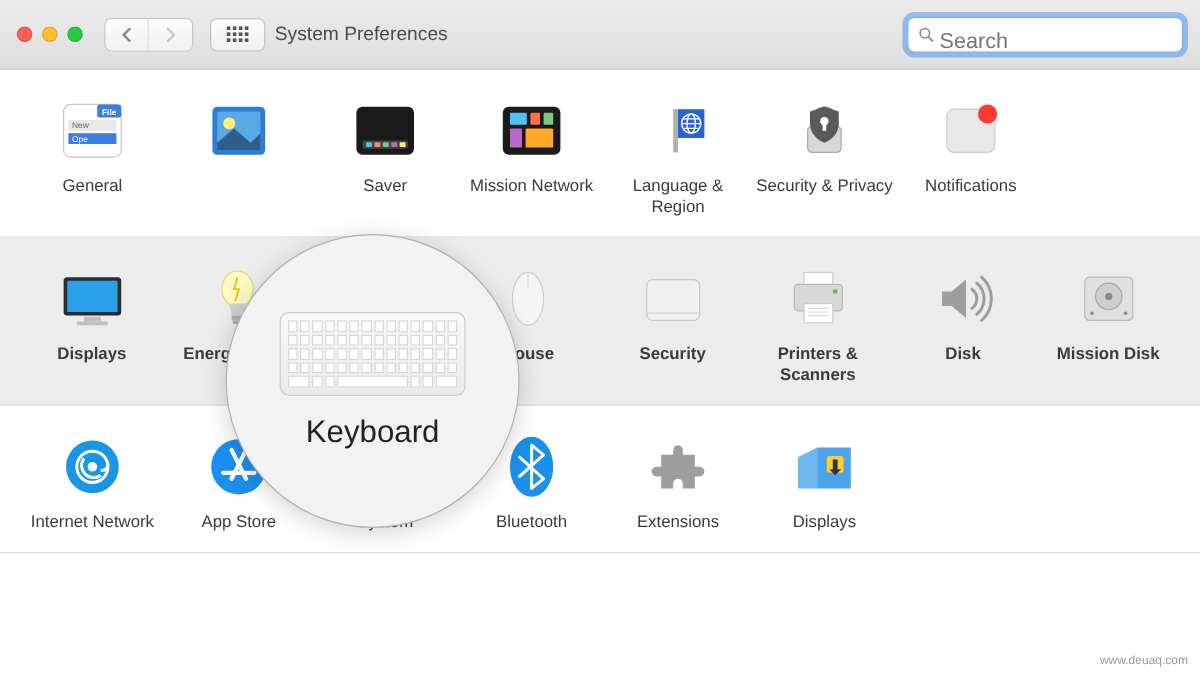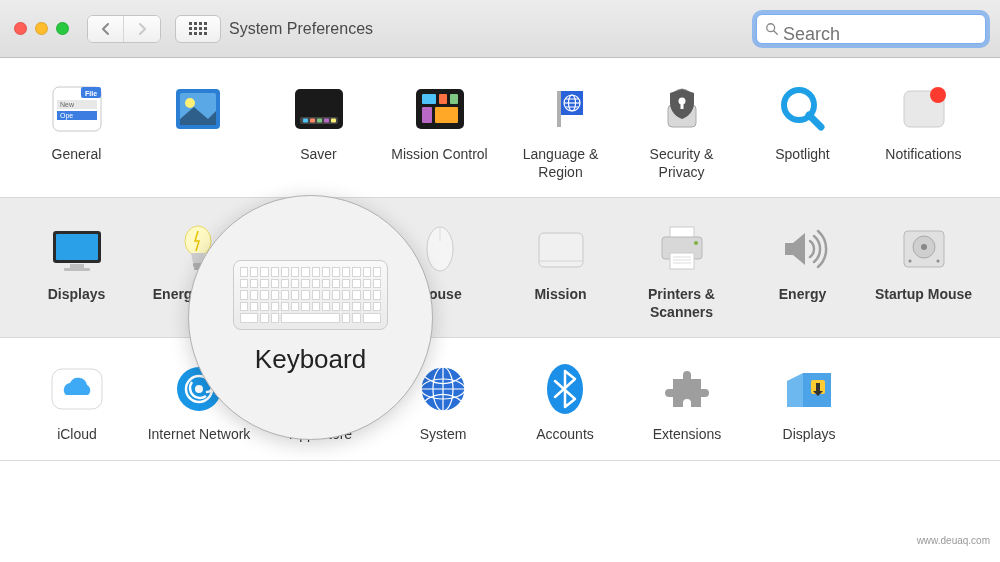--- a/index.html
+++ b/index.html
@@ -101,21 +101,21 @@
     box-shadow: 0 4px 20px rgba(0,0,0,.18);
     display:flex;
     flex-direction:column;
     align-items:center;
     justify-content:center;
     z-index:10;
   }
   .lens .kbd-big { width:155px; height:70px; border-radius:8px; background:linear-gradient(#f9f9f9,#eaeaea); border:1px solid #ccc; padding:6px; display:grid; grid-template-columns:repeat(14,1fr); grid-template-rows:repeat(5,1fr); gap:2px; margin-bottom:14px;}
   .lens .kbd-big span { background:#fff; border:1px solid #d6d6d6;}
   .lens .lens-label { font-size:26px; color:#222; }
-  .watermark { position:absolute; bottom:16px; right:10px; font-size:10px; color:#999;}
+  .watermark { position:absolute; bottom:6px; right:10px; font-size:10px; color:#999;}
   
   svg { display:block; }
 </style>
 </head>
 <body>
 
 <div class="toolbar">
   <div class="traffic">
     <div class="dot red"></div>
     <div class="dot yellow"></div>
@@ -202,21 +202,21 @@
     <div class="icon-wrap">
       <svg width="56" height="56" viewBox="0 0 56 56">
           <rect x="4" y="8" width="48" height="40" rx="5" fill="#1a1a1a"></rect>
           <rect x="10" y="13" width="14" height="10" rx="1" fill="#4fc3f7"></rect>
           <rect x="27" y="13" width="8" height="10" rx="1" fill="#ff7043"></rect>
           <rect x="38" y="13" width="8" height="10" rx="1" fill="#81c784"></rect>
           <rect x="10" y="26" width="10" height="16" rx="1" fill="#ba68c8"></rect>
           <rect x="23" y="26" width="23" height="16" rx="1" fill="#ffa726"></rect>
         </svg>
     </div>
-    <div class="label">Mission Control</div>
+    <div class="label">Mission Network</div>
   </div>
   <div class="item">
     <div class="icon-wrap">
       <svg width="56" height="56" viewBox="0 0 56 56">
           <rect x="24" y="10" width="4" height="36" fill="#b0b0b0"></rect>
           <path d="M28 10 L50 10 L50 34 L28 34 Z" fill="#2962d9"></path>
           <circle cx="39" cy="22" r="8" fill="none" stroke="#fff" stroke-width="1.2"></circle>
           <ellipse cx="39" cy="22" rx="3.5" ry="8" fill="none" stroke="#fff" stroke-width="1.2"></ellipse>
           <line x1="31" y1="22" x2="47" y2="22" stroke="#fff" stroke-width="1.2"></line>
           <line x1="32.5" y1="18" x2="45.5" y2="18" stroke="#fff" stroke-width="1"></line>
@@ -229,29 +229,20 @@
     <div class="icon-wrap">
       <svg width="56" height="56" viewBox="0 0 56 56">
           <rect x="14" y="24" width="28" height="22" rx="4" fill="#d8d8d8" stroke="#aaa"></rect>
           <path d="M19 24 L19 18 A9 9 0 0 1 37 18 L37 24" fill="none" stroke="#aaa" stroke-width="3"></path>
           <path d="M28 8 L40 12 L40 22 C40 30 34 36 28 38 C22 36 16 30 16 22 L16 12 Z" fill="#5a5a5a"></path>
           <circle cx="28" cy="20" r="3.5" fill="#fff"></circle>
           <rect x="26.5" y="22" width="3" height="6" fill="#fff"></rect>
         </svg>
     </div>
     <div class="label">Security &amp; Privacy</div>
-  </div>
-  <div class="item">
-    <div class="icon-wrap">
-      <svg width="56" height="56" viewBox="0 0 56 56">
-          <circle cx="24" cy="24" r="15" fill="none" stroke="#1fa0e6" stroke-width="6"></circle>
-          <line x1="34" y1="34" x2="46" y2="46" stroke="#1fa0e6" stroke-width="7" stroke-linecap="round"></line>
-        </svg>
-    </div>
-    <div class="label">Spotlight</div>
   </div>
   <div class="item">
     <div class="icon-wrap">
       <svg width="56" height="56" viewBox="0 0 56 56">
           <rect x="8" y="10" width="40" height="36" rx="6" fill="#e8e8e8" stroke="#ccc"></rect>
           <circle cx="42" cy="14" r="8" fill="#ff3b30"></circle>
         </svg>
     </div>
     <div class="label">Notifications</div>
   </div>
@@ -330,21 +321,21 @@
     </div>
     <div class="label">Mouse</div>
   </div>
   <div class="item">
     <div class="icon-wrap">
       <svg width="56" height="48" viewBox="0 0 56 48">
           <rect x="6" y="8" width="44" height="34" rx="5" fill="#f0f0f0" stroke="#c8c8c8"></rect>
           <line x1="6" y1="36" x2="50" y2="36" stroke="#d4d4d4"></line>
         </svg>
     </div>
-    <div class="label">Mission</div>
+    <div class="label">Security</div>
   </div>
   <div class="item">
     <div class="icon-wrap">
       <svg width="56" height="56" viewBox="0 0 56 56">
           <rect x="16" y="6" width="24" height="12" fill="#fff" stroke="#ccc"></rect>
           <rect x="8" y="16" width="40" height="22" rx="3" fill="#d8d8d8" stroke="#b8b8b8"></rect>
           <rect x="16" y="32" width="24" height="16" fill="#fff" stroke="#ccc"></rect>
           <line x1="19" y1="36" x2="37" y2="36" stroke="#ddd"></line>
           <line x1="19" y1="39" x2="37" y2="39" stroke="#ddd"></line>
           <line x1="19" y1="42" x2="37" y2="42" stroke="#ddd"></line>
@@ -355,46 +346,37 @@
   </div>
   <div class="item">
     <div class="icon-wrap">
       <svg width="52" height="56" viewBox="0 0 52 56">
           <path d="M8 22 L16 22 L28 12 L28 44 L16 34 L8 34 Z" fill="#9e9e9e"></path>
           <path d="M33 20 A10 10 0 0 1 33 36" fill="none" stroke="#9e9e9e" stroke-width="2.5" stroke-linecap="round"></path>
           <path d="M37 15 A17 17 0 0 1 37 41" fill="none" stroke="#9e9e9e" stroke-width="2.5" stroke-linecap="round"></path>
           <path d="M41 10 A24 24 0 0 1 41 46" fill="none" stroke="#9e9e9e" stroke-width="2.5" stroke-linecap="round"></path>
         </svg>
     </div>
-    <div class="label">Energy</div>
+    <div class="label">Disk</div>
   </div>
   <div class="item">
     <div class="icon-wrap">
       <svg width="56" height="56" viewBox="0 0 56 56">
           <rect x="8" y="10" width="40" height="36" rx="4" fill="#e0e0e0" stroke="#b8b8b8"></rect>
           <circle cx="28" cy="26" r="11" fill="#cfcfcf" stroke="#aaa"></circle>
           <circle cx="28" cy="26" r="3" fill="#888"></circle>
           <circle cx="14" cy="40" r="1.5" fill="#888"></circle>
           <circle cx="42" cy="40" r="1.5" fill="#888"></circle>
         </svg>
     </div>
-    <div class="label">Startup Mouse</div>
+    <div class="label">Mission Disk</div>
   </div>
 </div>
 
 <div class="row">
-  <div class="item">
-    <div class="icon-wrap">
-      <svg width="58" height="48" viewBox="0 0 58 48">
-          <rect x="4" y="4" width="50" height="40" rx="10" fill="#fff" stroke="#d8d8d8"></rect>
-          <path d="M18 30 A7 7 0 0 1 22 18 A9 9 0 0 1 39 20 A6 6 0 0 1 40 30 Z" fill="#3ea9f5"></path>
-        </svg>
-    </div>
-    <div class="label">iCloud</div>
-  </div>
   <div class="item">
     <div class="icon-wrap">
       <svg width="56" height="56" viewBox="0 0 56 56">
           <circle cx="28" cy="28" r="22" fill="#1996e6"></circle>
           <circle cx="28" cy="28" r="13" fill="none" stroke="#fff" stroke-width="2.5"></circle>
           <path d="M21 21 A10 10 0 0 0 35 35" fill="none" stroke="#fff" stroke-width="2.5"></path>
           <circle cx="28" cy="28" r="4" fill="#fff"></circle>
           <path d="M36 31 A5 5 0 0 0 41 26" fill="none" stroke="#fff" stroke-width="2.5" stroke-linecap="round"></path>
         </svg>
     </div>
@@ -428,21 +410,21 @@
     </div>
     <div class="label">System</div>
   </div>
   <div class="item">
     <div class="icon-wrap">
       <svg width="48" height="56" viewBox="0 0 48 56">
           <ellipse cx="24" cy="28" rx="18" ry="25" fill="#1c8fe8"></ellipse>
           <path d="M24 10 L24 46 L34 38 L14 20 M24 10 L34 18 L14 36" fill="none" stroke="#fff" stroke-width="2.5" stroke-linejoin="round" stroke-linecap="round"></path>
         </svg>
     </div>
-    <div class="label">Accounts</div>
+    <div class="label">Bluetooth</div>
   </div>
   <div class="item">
     <div class="icon-wrap">
       <svg width="56" height="56" viewBox="0 0 56 56">
           <path d="M14 18 L24 18 L24 14 A4 4 0 0 1 32 14 L32 18 L42 18 L42 28 L46 28 A4 4 0 0 1 46 36 L42 36 L42 46 L32 46 L32 42 A4 4 0 0 0 24 42 L24 46 L14 46 L14 36 L10 36 A4 4 0 0 1 10 28 L14 28 Z" fill="#9e9e9e"></path>
         </svg>
     </div>
     <div class="label">Extensions</div>
   </div>
   <div class="item">

